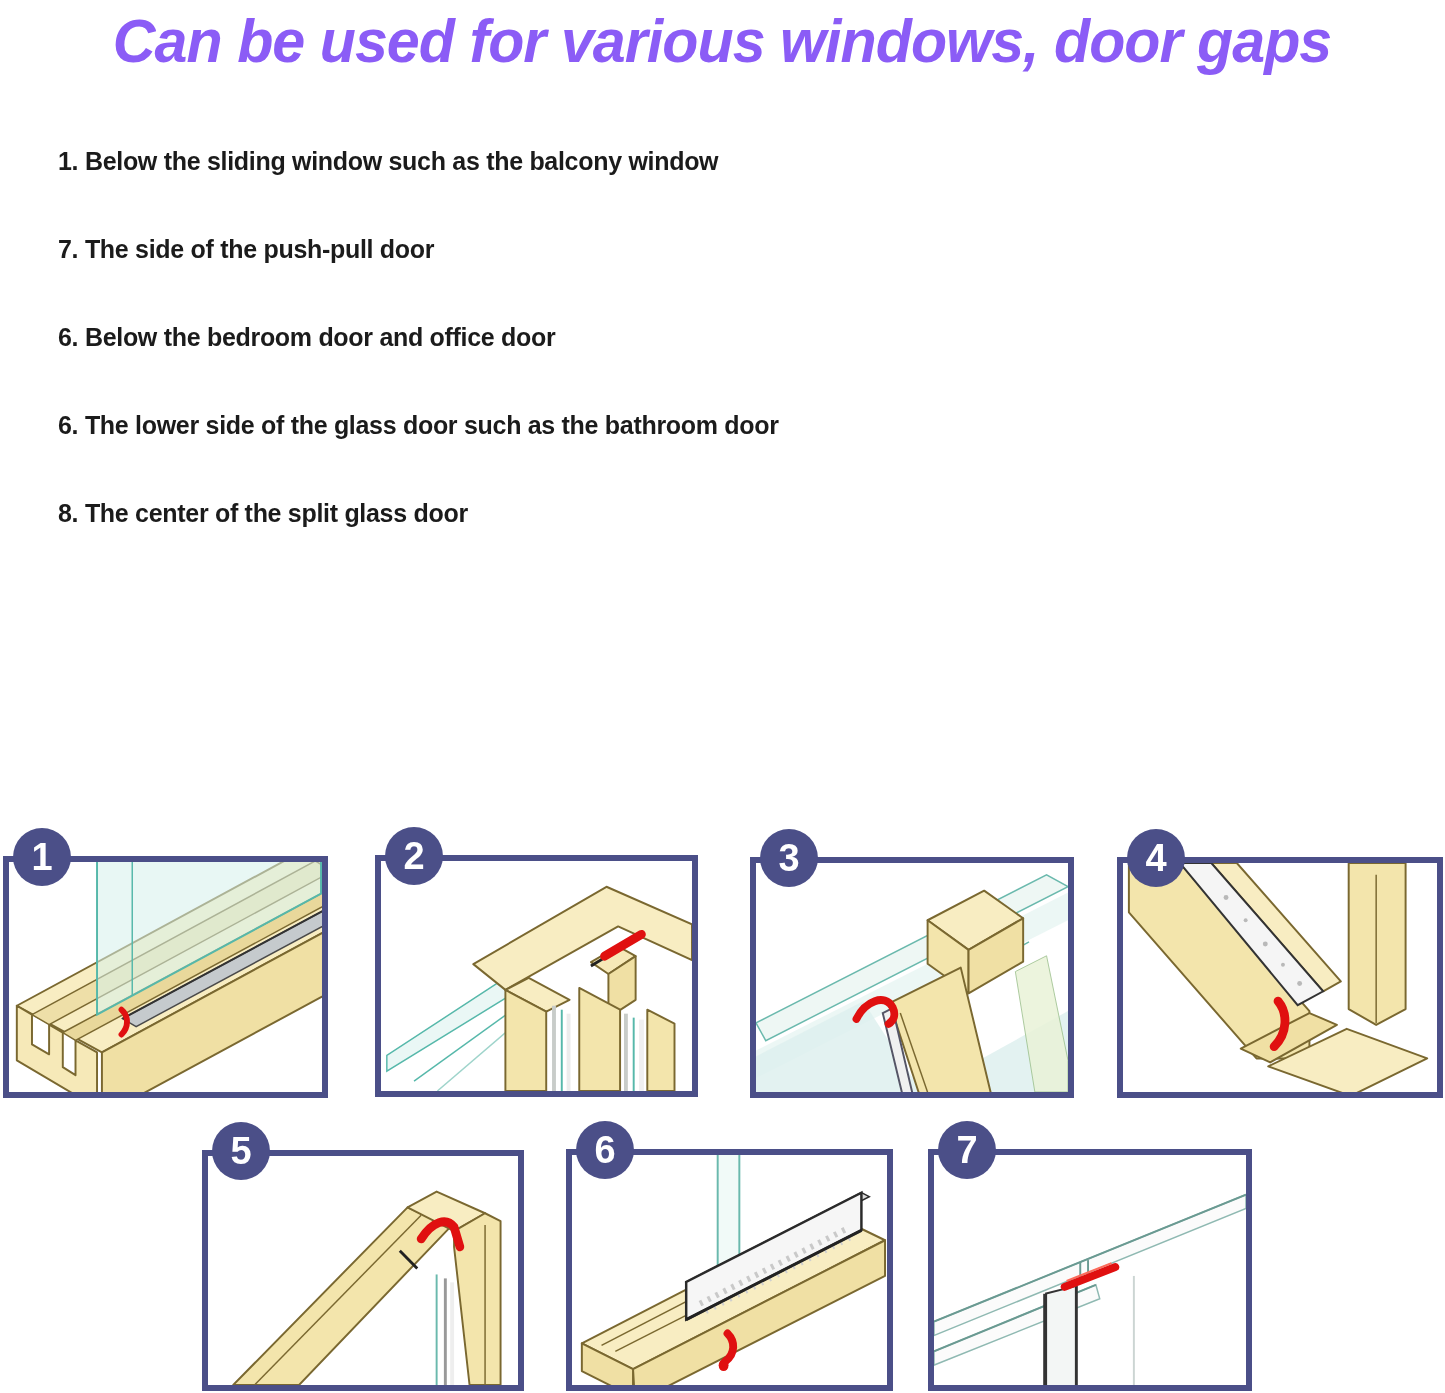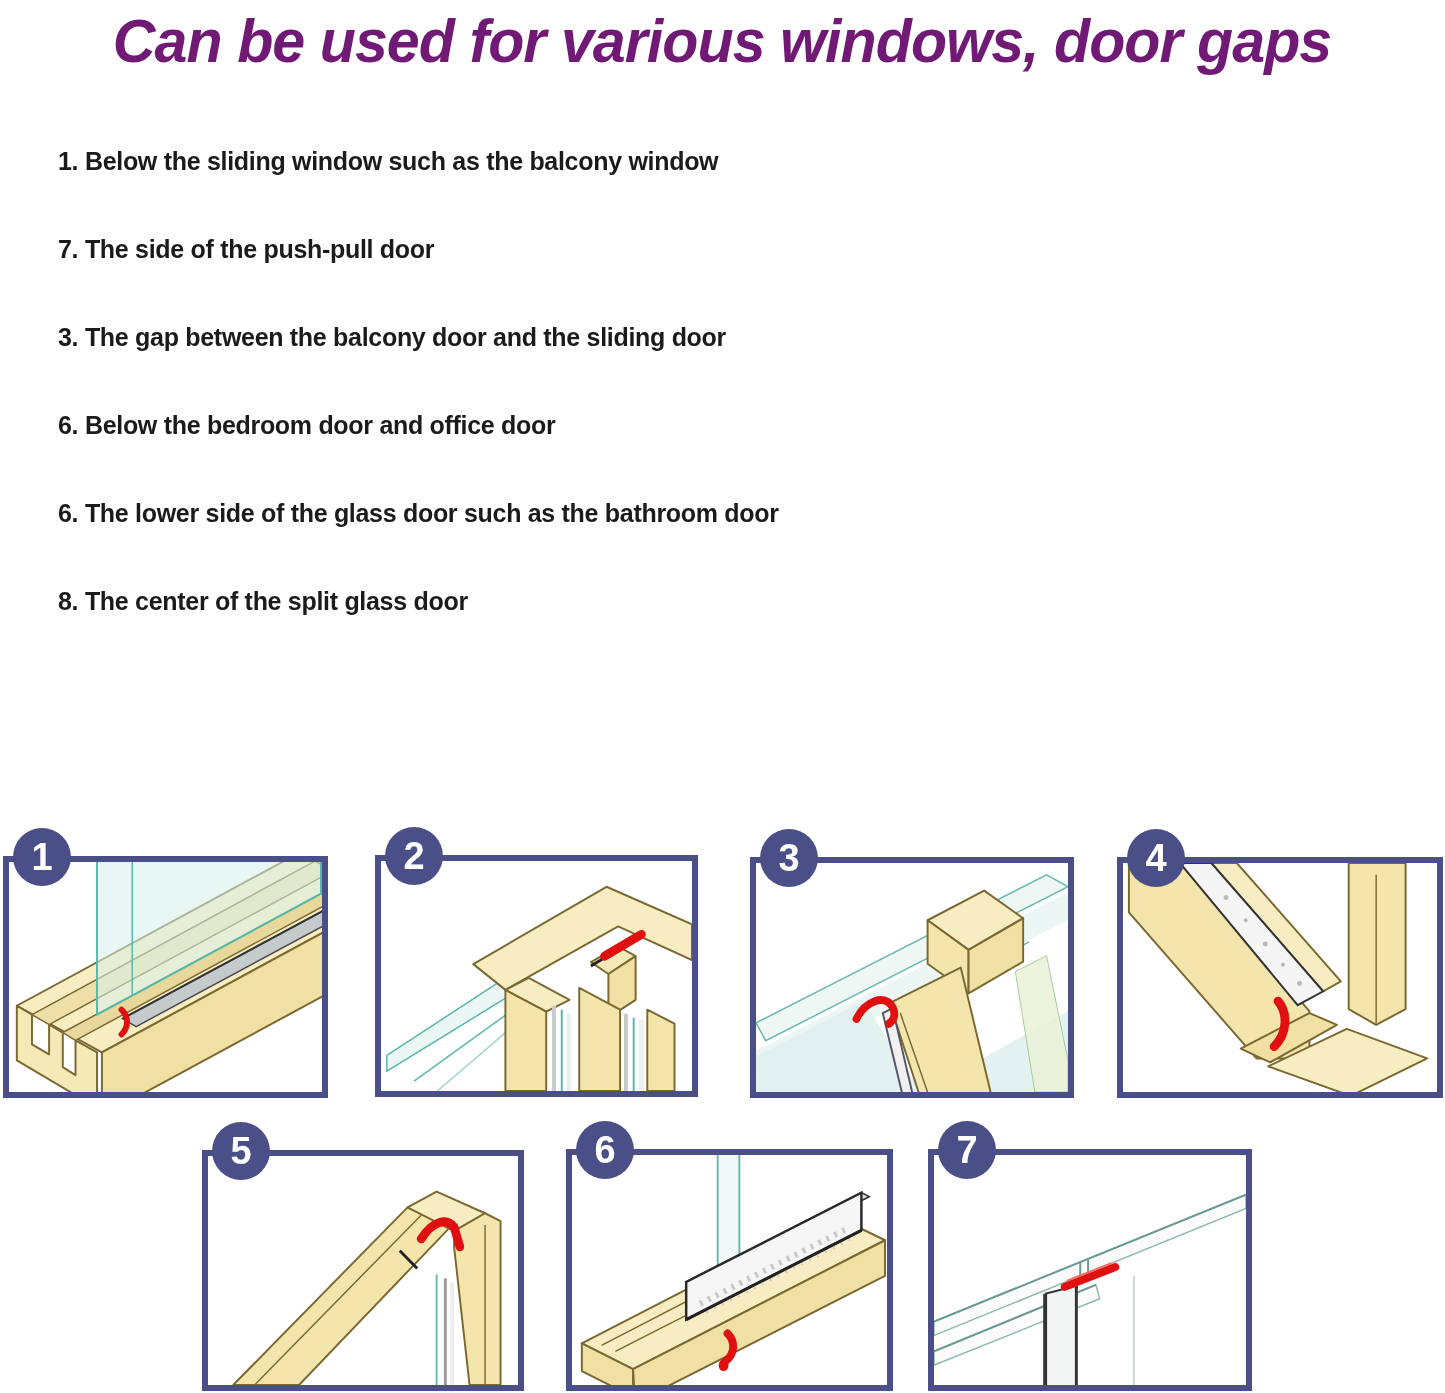--- a/index.html
+++ b/index.html
@@ -10,21 +10,21 @@
   }
   .canvas{position:relative;width:1445px;height:1393px;background:#fff;}
 
   .page-title{
     margin:6px 0 0 0;
     text-align:center;
     font-size:61px;
     font-weight:bold;
     font-style:italic;
     letter-spacing:-1px;
-    color:#701a75;
+    color:#8b5cf6;
     white-space:nowrap;
   }
   .page-title span{display:inline-block;transform:scaleX(.97);}
 
   .use-list{
     margin:64px 0 0 58px;
     padding:0;
     list-style:none;
   }
   .use-list li{
@@ -68,21 +68,20 @@
 </head>
 <body>
 
 <div class="canvas">
 
   <h1 class="page-title"><span>Can be used for various windows, door gaps</span></h1>
 
   <ul class="use-list">
     <li>1. Below the sliding window such as the balcony window</li>
     <li>7. The side of the push-pull door</li>
-    <li>3. The gap between the balcony door and the sliding door</li>
     <li>6. Below the bedroom door and office door</li>
     <li>6. The lower side of the glass door such as the bathroom door</li>
     <li>8. The center of the split glass door</li>
   </ul>
 
   <div class="panel p1">
     <div class="badge">
         <span>1</span>
       </div>
     <svg class="illu" viewBox="0 0 320 232" preserveAspectRatio="none">

